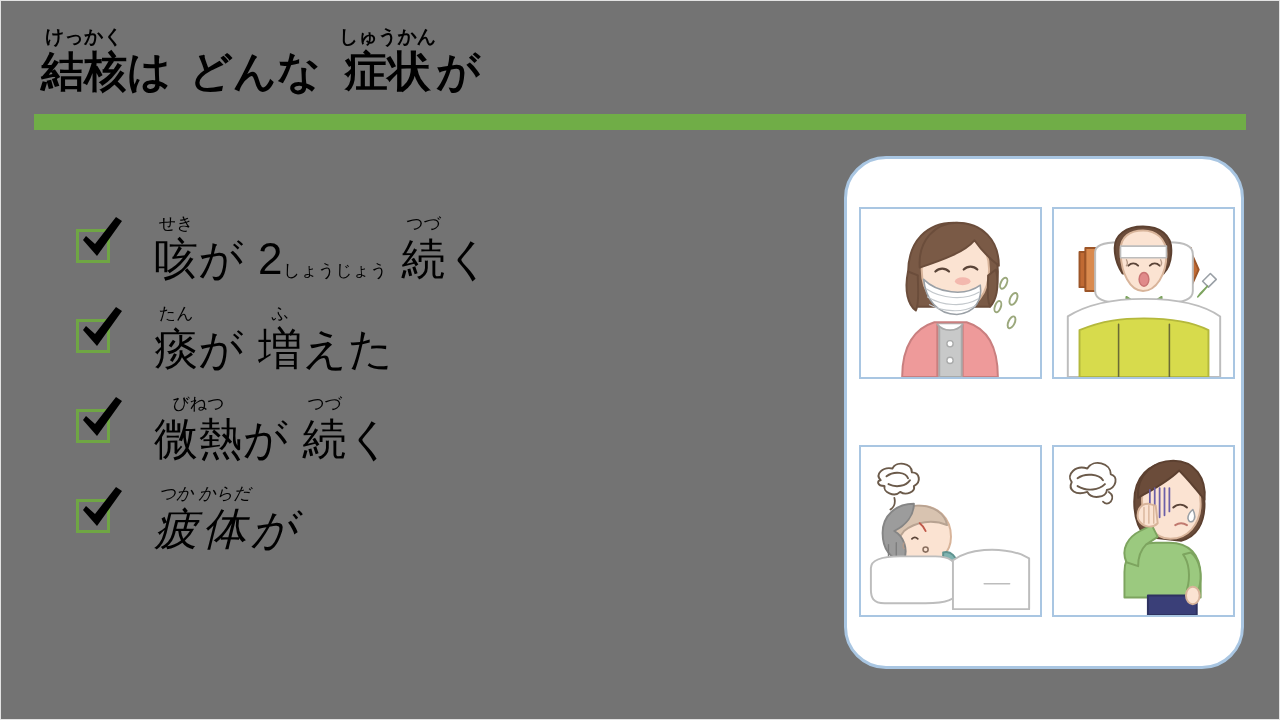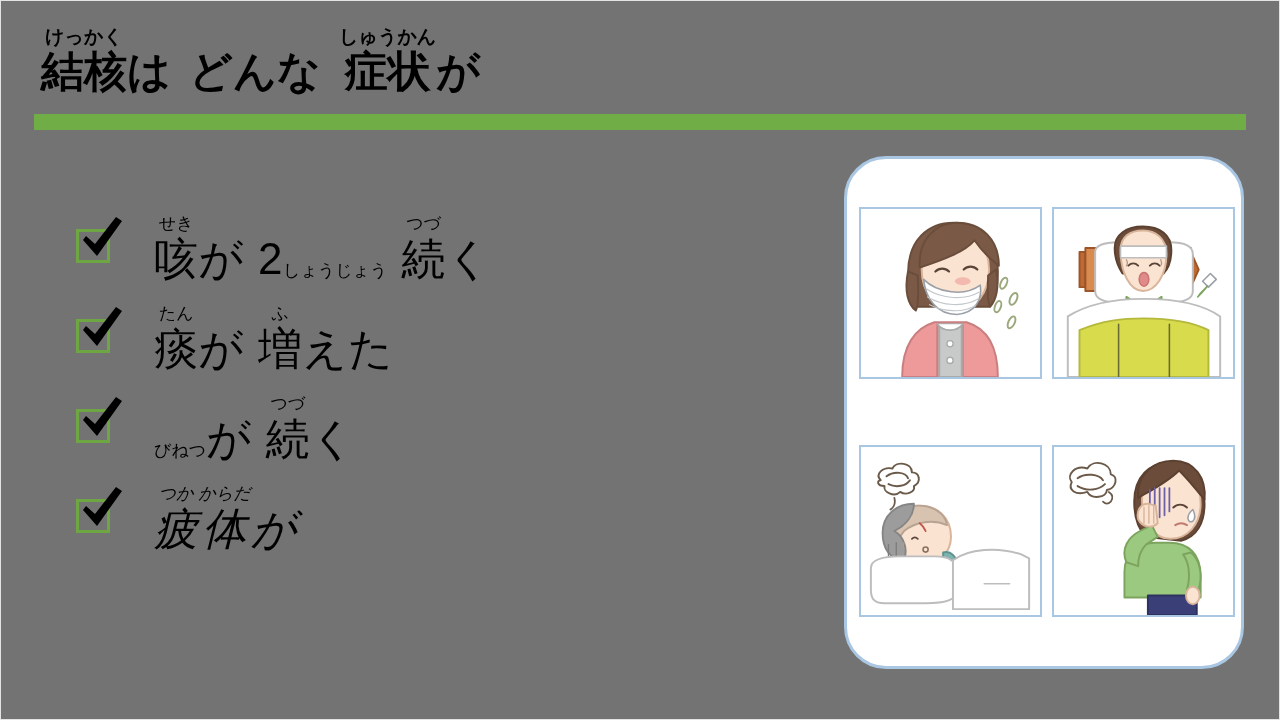--- a/index.html
+++ b/index.html
@@ -259,20 +259,21 @@
       </div>
       <div class="check-row">
         <div class="checkbox">
           <svg class="tick" viewBox="0 0 48 44" xmlns="http://www.w3.org/2000/svg">
             <path d="M6 24 L9 20 L18 28 L39 1 L45 5 L20 40 Z" fill="#000000"></path>
           </svg>
         </div>
         <div class="item-text">
           <span class="ruby-group">
             <span class="item-ruby">びねつ</span>
+            <span class="item-base">微熱</span>
           </span>
           <span class="ruby-group">
             <span class="item-ruby empty">.</span>
             <span class="item-base">が</span>
           </span>
           <span class="item-gap"></span>
           <span class="ruby-group">
             <span class="item-ruby">つづ</span>
             <span class="item-base">続</span>
           </span>

